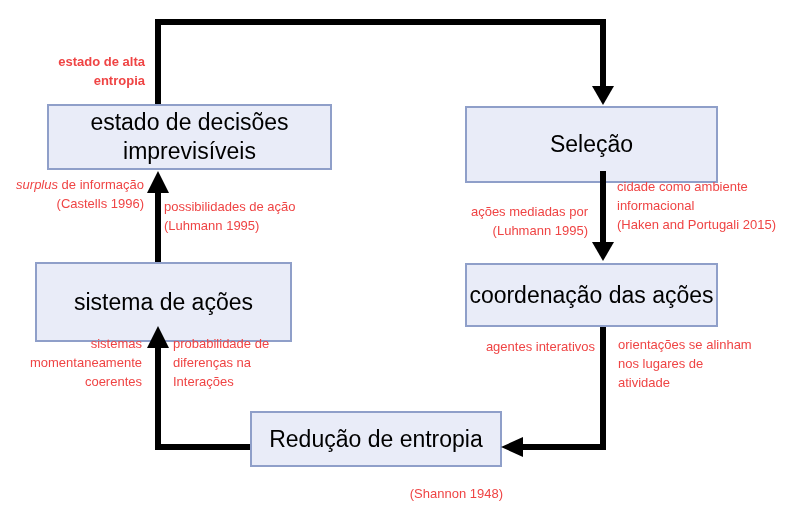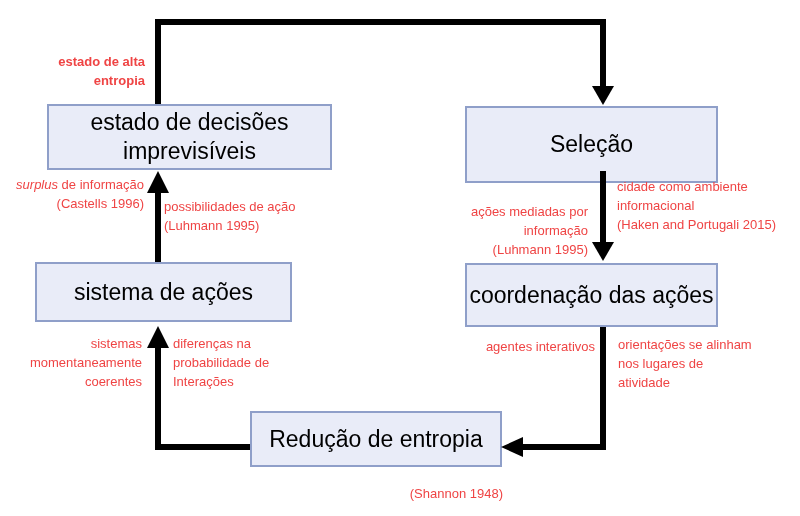--- a/index.html
+++ b/index.html
@@ -30,21 +30,21 @@
 
   <div class="box" style="left:47px;top:104px;width:285px;height:66px;">
     <div>estado de decisões</div>
     <div>imprevisíveis</div>
   </div>
 
   <div class="box" style="left:465px;top:106px;width:253px;height:77px;text-align:right;">
     <div>Seleção</div>
   </div>
 
-  <div class="box" style="left:35px;top:262px;width:257px;height:60px;">
+  <div class="box" style="left:35px;top:262px;width:257px;height:80px;">
     <div>sistema de ações</div>
   </div>
 
   <div class="box" style="left:465px;top:263px;width:253px;height:64px;">
     <div>coordenação das ações</div>
   </div>
 
   <div class="box" style="left:250px;top:411px;width:252px;height:56px;">
     <div>Redução de entropia</div>
   </div>
@@ -78,39 +78,38 @@
     <div>(Castells 1996)</div>
   </div>
 
   <div class="note" style="left:164px;top:175px;width:170px;margin-top:22px;">
     <div>possibilidades de ação</div>
     <div>(Luhmann 1995)</div>
   </div>
 
   <div class="note right" style="left:448px;top:177px;width:140px;margin-top:25px;">
     <div>ações mediadas por</div>
-    <div>informação</div>
     <div>(Luhmann 1995)</div>
   </div>
 
   <div class="note" style="left:617px;top:177px;width:183px;">
     <div>cidade como ambiente</div>
     <div>informacional</div>
     <div>(Haken and Portugali 2015)</div>
   </div>
 
   <div class="note right" style="left:2px;top:334px;width:140px;">
     <div>sistemas</div>
     <div>momentaneamente</div>
     <div>coerentes</div>
   </div>
 
   <div class="note" style="left:173px;top:334px;width:150px;">
+    <div>probabilidade de</div>
     <div>diferenças na</div>
-    <div>probabilidade de</div>
     <div>Interações</div>
   </div>
 
   <div class="note right" style="left:455px;top:337px;width:140px;">
     <div>agentes interativos</div>
   </div>
 
   <div class="note" style="left:618px;top:335px;width:175px;">
     <div>orientações se alinham</div>
     <div>nos lugares de</div>

